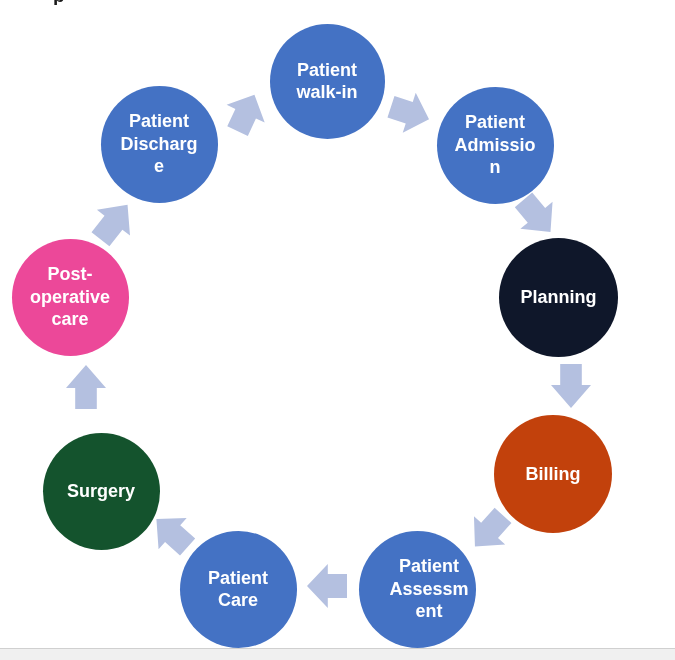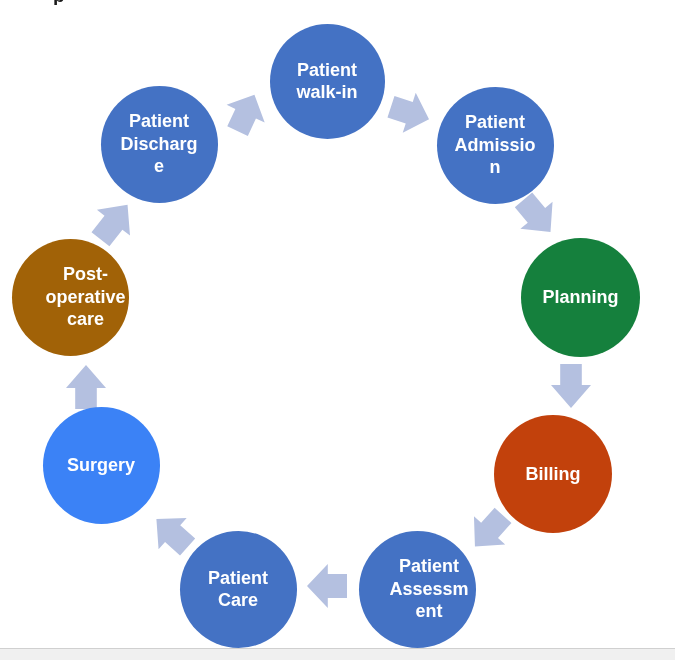--- a/index.html
+++ b/index.html
@@ -110,37 +110,37 @@
 
   <div id="node-layer">
       <div class="node-circle" style="width: 115px; height: 115px; left: 269.5px; top: 23.5px; background: rgb(68, 114, 196);">
         <div class="node-label" style="color: rgb(255, 255, 255);">Patient
 walk-in</div>
       </div>
       <div class="node-circle" style="width: 117px; height: 117px; left: 436.5px; top: 86.5px; background: rgb(68, 114, 196);">
         <div class="node-label" style="color: rgb(255, 255, 255);">Patient
 Admission</div>
       </div>
-      <div class="node-circle" style="width: 119px; height: 119px; left: 521px; top: 237.5px; background: #15803d;">
+      <div class="node-circle" style="width: 119px; height: 119px; left: 499px; top: 237.5px; background: #0f172a;">
         <div class="node-label" style="color: rgb(255, 255, 255);">Planning</div>
       </div>
       <div class="node-circle" style="width: 118px; height: 118px; left: 494px; top: 415px; background: #c2410c;">
         <div class="node-label" style="color: rgb(255, 255, 255);">Billing</div>
       </div>
       <div class="node-circle" style="width: 117px; height: 117px; left: 358.5px; top: 530.5px; background: rgb(68, 114, 196);">
         <div class="node-label narrow" style="color: rgb(255, 255, 255); margin-left: 24px;">Patient Assessment</div>
       </div>
       <div class="node-circle" style="width: 117px; height: 117px; left: 179.5px; top: 530.5px; background: rgb(68, 114, 196);">
         <div class="node-label" style="color: rgb(255, 255, 255);">Patient
 Care</div>
       </div>
-      <div class="node-circle" style="width: 117px; height: 117px; left: 42.5px; top: 407px; background: #3b82f6;">
+      <div class="node-circle" style="width: 117px; height: 117px; left: 42.5px; top: 433px; background: #14532d;">
         <div class="node-label" style="color: rgb(255, 255, 255);">Surgery</div>
       </div>
-      <div class="node-circle" style="width: 117px; height: 117px; left: 11.5px; top: 238.5px; background: #a16207; justify-content: flex-end;">
+      <div class="node-circle" style="width: 117px; height: 117px; left: 11.5px; top: 238.5px; background: #ec4899;">
         <div class="node-label" style="color: rgb(255, 255, 255);">Post-
 operative
 care</div>
       </div>
       <div class="node-circle" style="width: 117px; height: 117px; left: 100.5px; top: 85.5px; background: rgb(68, 114, 196);">
         <div class="node-label" style="color: rgb(255, 255, 255);">Patient
 Discharge</div>
       </div>
     </div>
 

